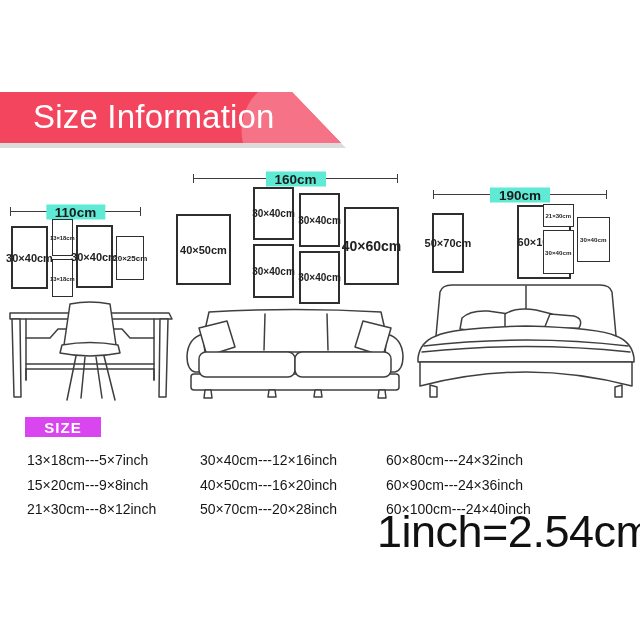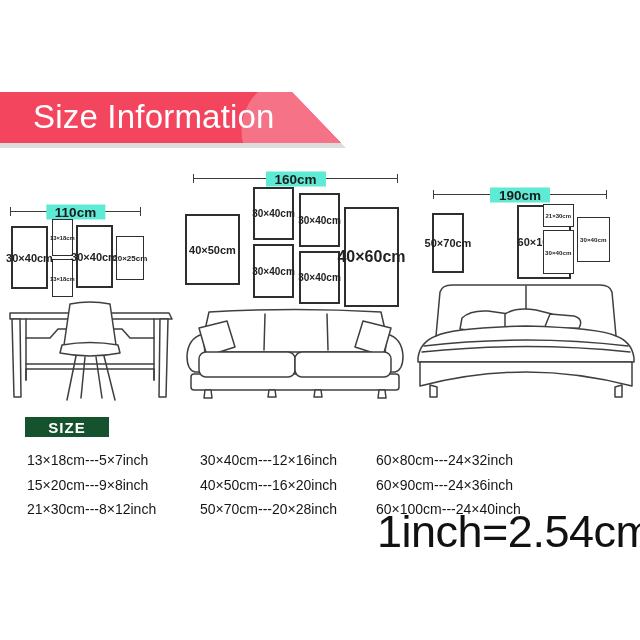--- a/index.html
+++ b/index.html
@@ -26,25 +26,25 @@
   .frame.thick{border-width:2.5px;margin-left:32px;}
   .frame span{display:inline-block;white-space:nowrap;transform:scale(var(--s,1));}
 
   
   .furn{position:absolute;}
   .furn path,.furn rect,.furn line{stroke:#3f3f3f;stroke-width:1.5;fill:none;
         stroke-linejoin:round;stroke-linecap:round;}
   .furn .w{fill:#fff;}
 
   
-  .size-badge{position:absolute;left:25px;top:417px;width:84px;height:20px;background:#14532d;
+  .size-badge{position:absolute;left:25px;top:417px;width:76px;height:20px;background:#d946ef;
               color:#fff;font-weight:700;font-size:15px;letter-spacing:1px;
               display:flex;align-items:center;justify-content:center;}
   .col{position:absolute;top:448px;font-size:14px;line-height:24.6px;color:#161616;white-space:nowrap;}
-  .col1{left:27px}.col2{left:200px}.col3{left:376px}
+  .col1{left:27px}.col2{left:200px}.col3{left:386px}
   .conv{position:absolute;left:377px;top:506px;font-size:45px;color:#111;letter-spacing:-.5px;white-space:nowrap;}
 </style>
 </head>
 <body>
 
 <div class="canvas">
 
   <svg class="banner-svg" width="348" height="57" viewBox="0 0 348 57">
     <path d="M0,51 L341,51 L346,56 L0,56 Z" fill="#dcdcdc"></path>
     <path d="M0,0 H292 L341,51 H0 Z" fill="#f4455e"></path>
@@ -87,36 +87,36 @@
     <path d="M98,56 L109,100" stroke-width="2.6"></path>
     <path d="M79,57 L75,98" stroke-width="2.4"></path>
     <path d="M90,57 L96,98" stroke-width="2.4"></path>
   </svg>
 
   <div class="measure" style="left:193px;top:174px;width:205px;">
     <i class="tick l"></i>
     <i class="tick r"></i>
     <span class="mlabel">160cm</span>
   </div>
-  <div class="frame" style="left:185px;top:214px;width:55px;height:71px;font-size:11px;">
+  <div class="frame" style="left:176px;top:214px;width:55px;height:71px;font-size:11px;">
       <span>40×50cm</span>
     </div>
   <div class="frame" style="left:253px;top:187px;width:41px;height:53px;font-size:10px;">
       <span>30×40cm</span>
     </div>
   <div class="frame" style="left:253px;top:244px;width:41px;height:54px;font-size:10px;">
       <span>30×40cm</span>
     </div>
   <div class="frame" style="left:299px;top:193px;width:41px;height:54px;font-size:10px;">
       <span>30×40cm</span>
     </div>
   <div class="frame" style="left:299px;top:251px;width:41px;height:53px;font-size:10px;">
       <span>30×40cm</span>
     </div>
-  <div class="frame" style="left:344px;top:207px;width:55px;height:100px;font-size:16px;">
+  <div class="frame" style="left:344px;top:207px;width:55px;height:78px;font-size:14px;">
       <span>40×60cm</span>
     </div>
 
   <svg class="furn" style="left:181px;top:300px;" width="228" height="100" viewBox="0 0 228 100">
     <path class="w" d="M28,12 Q114,7 200,12 L209,52 H19 Z"></path>
     <path d="M84,14 L83,50 M146,14 L147,50"></path>
     <path class="w" d="M22,34 Q7,38 6,56 Q6,70 14,72 L26,72 Z"></path>
     <path class="w" d="M206,34 Q221,38 222,56 Q222,70 214,72 L202,72 Z"></path>
     <path class="w" d="M18,28 L46,21 L54,47 L26,56 Z"></path>
     <path class="w" d="M210,28 L182,21 L174,47 L202,56 Z"></path>

